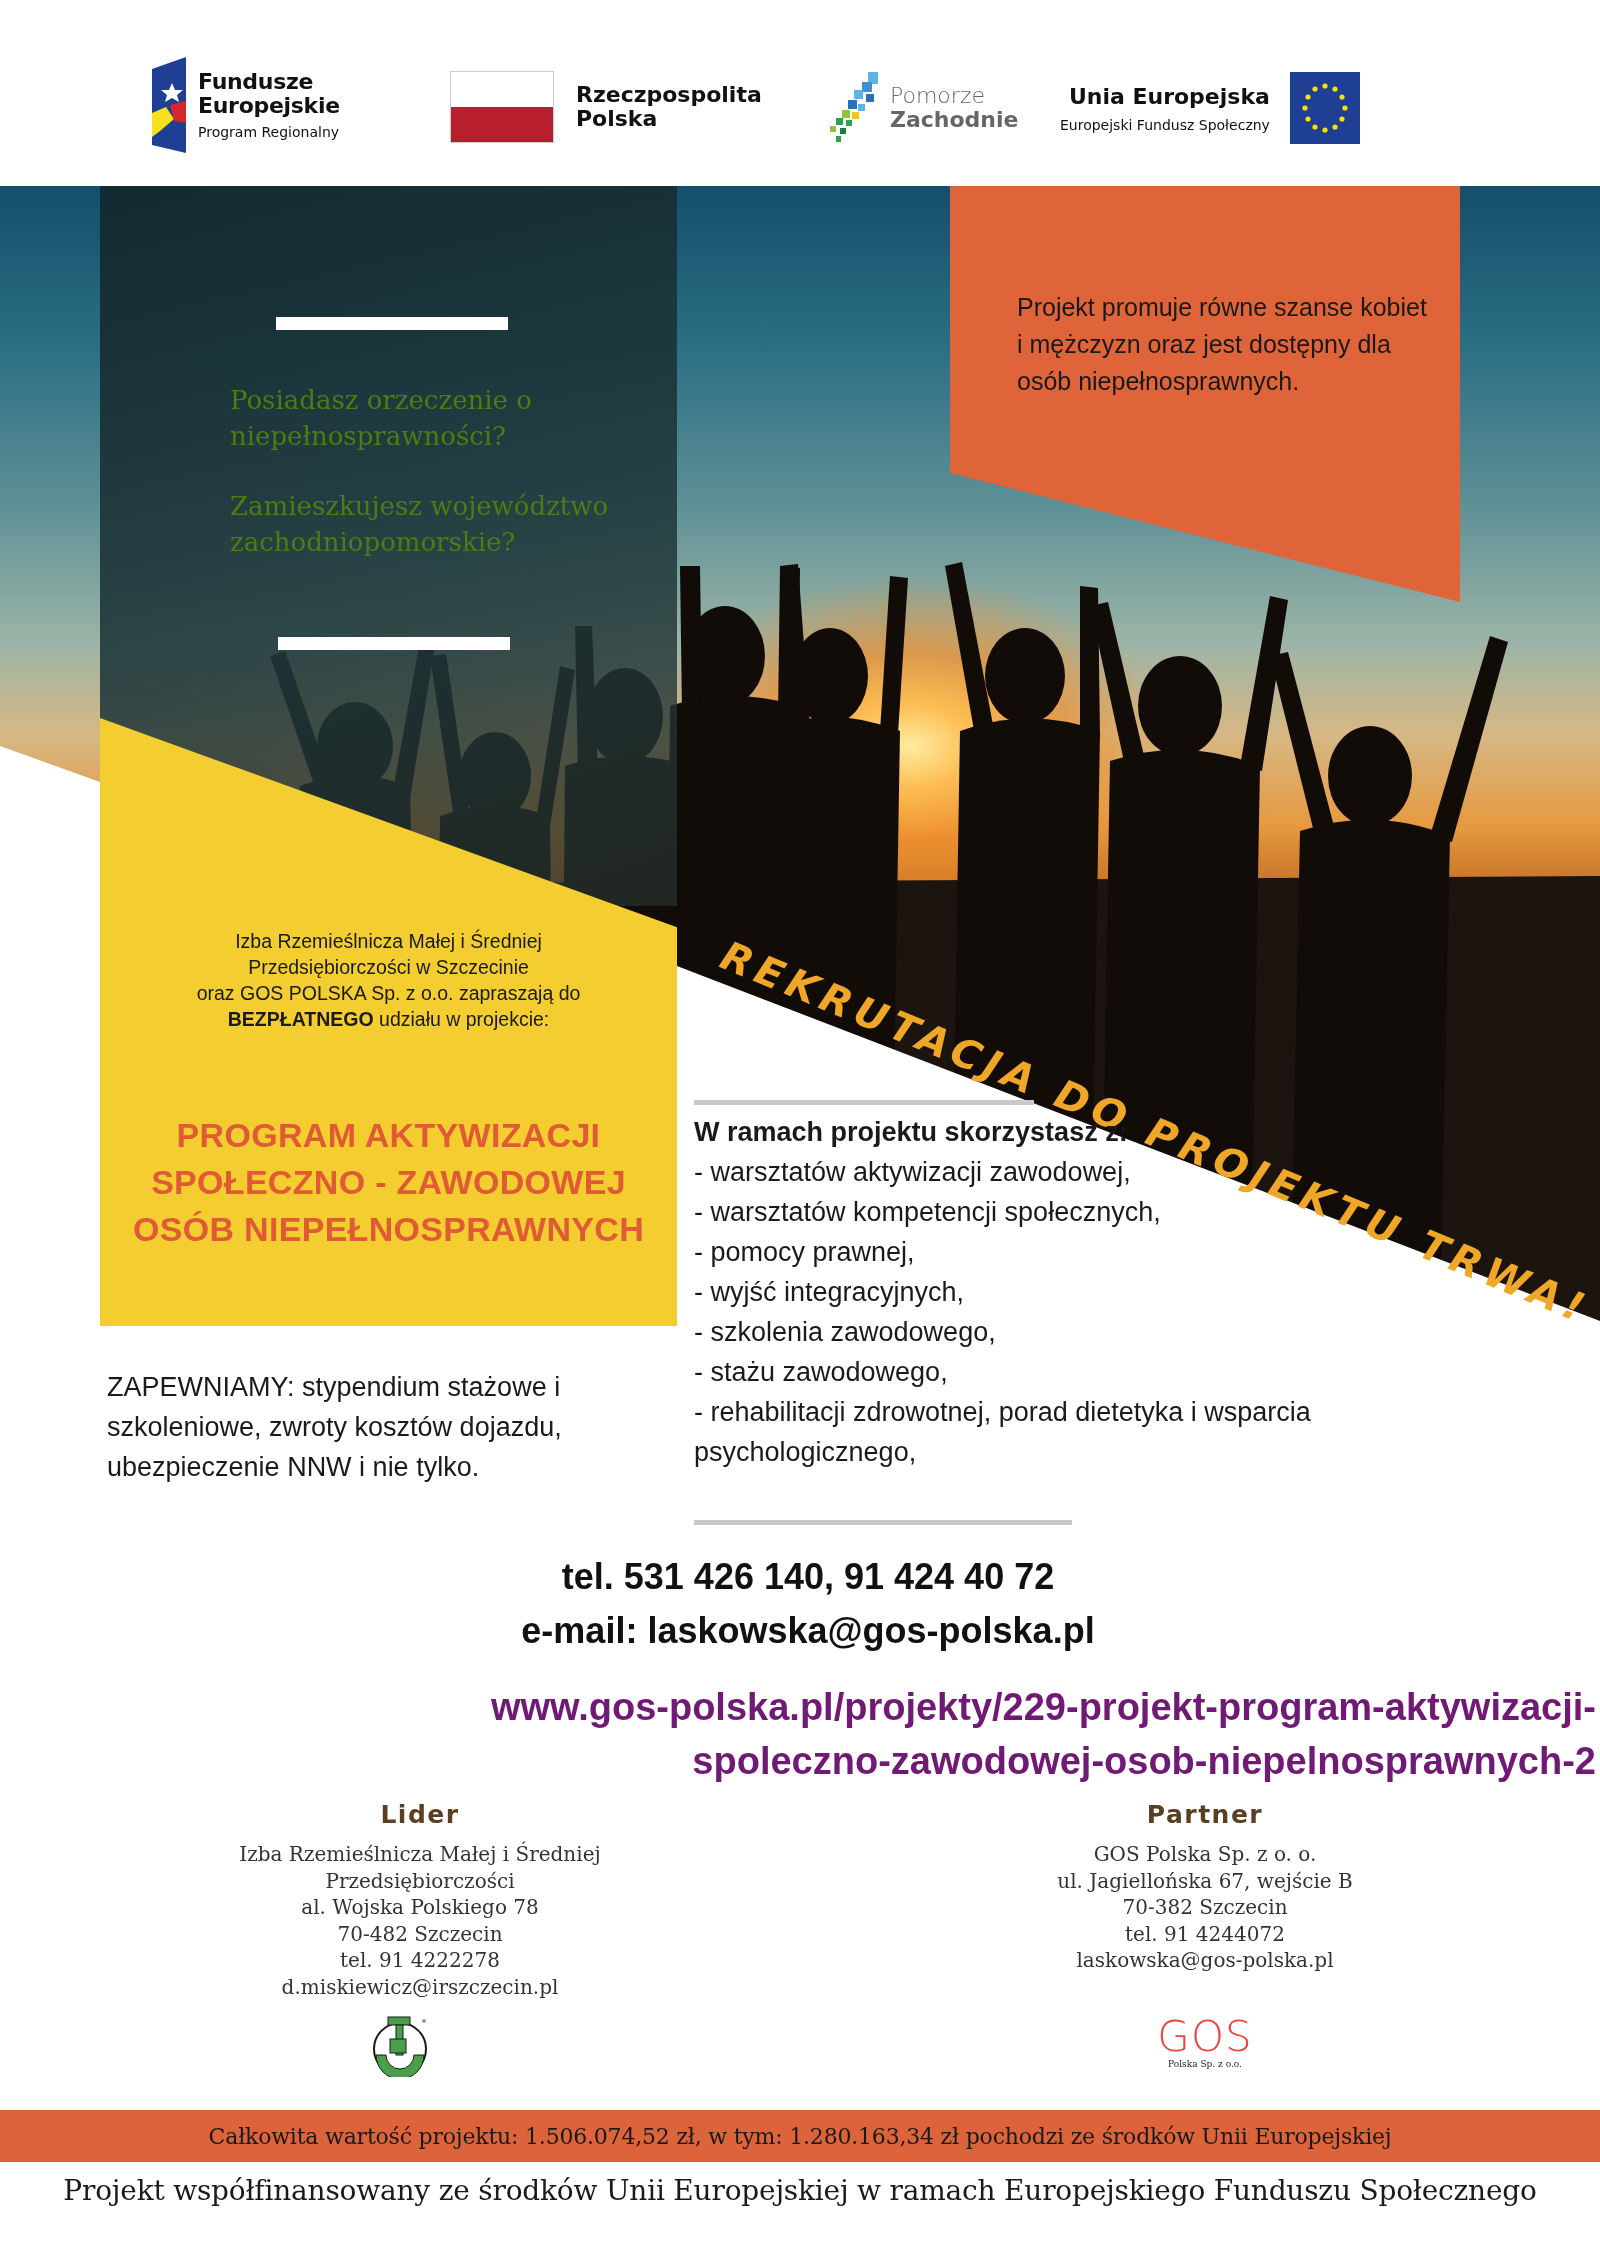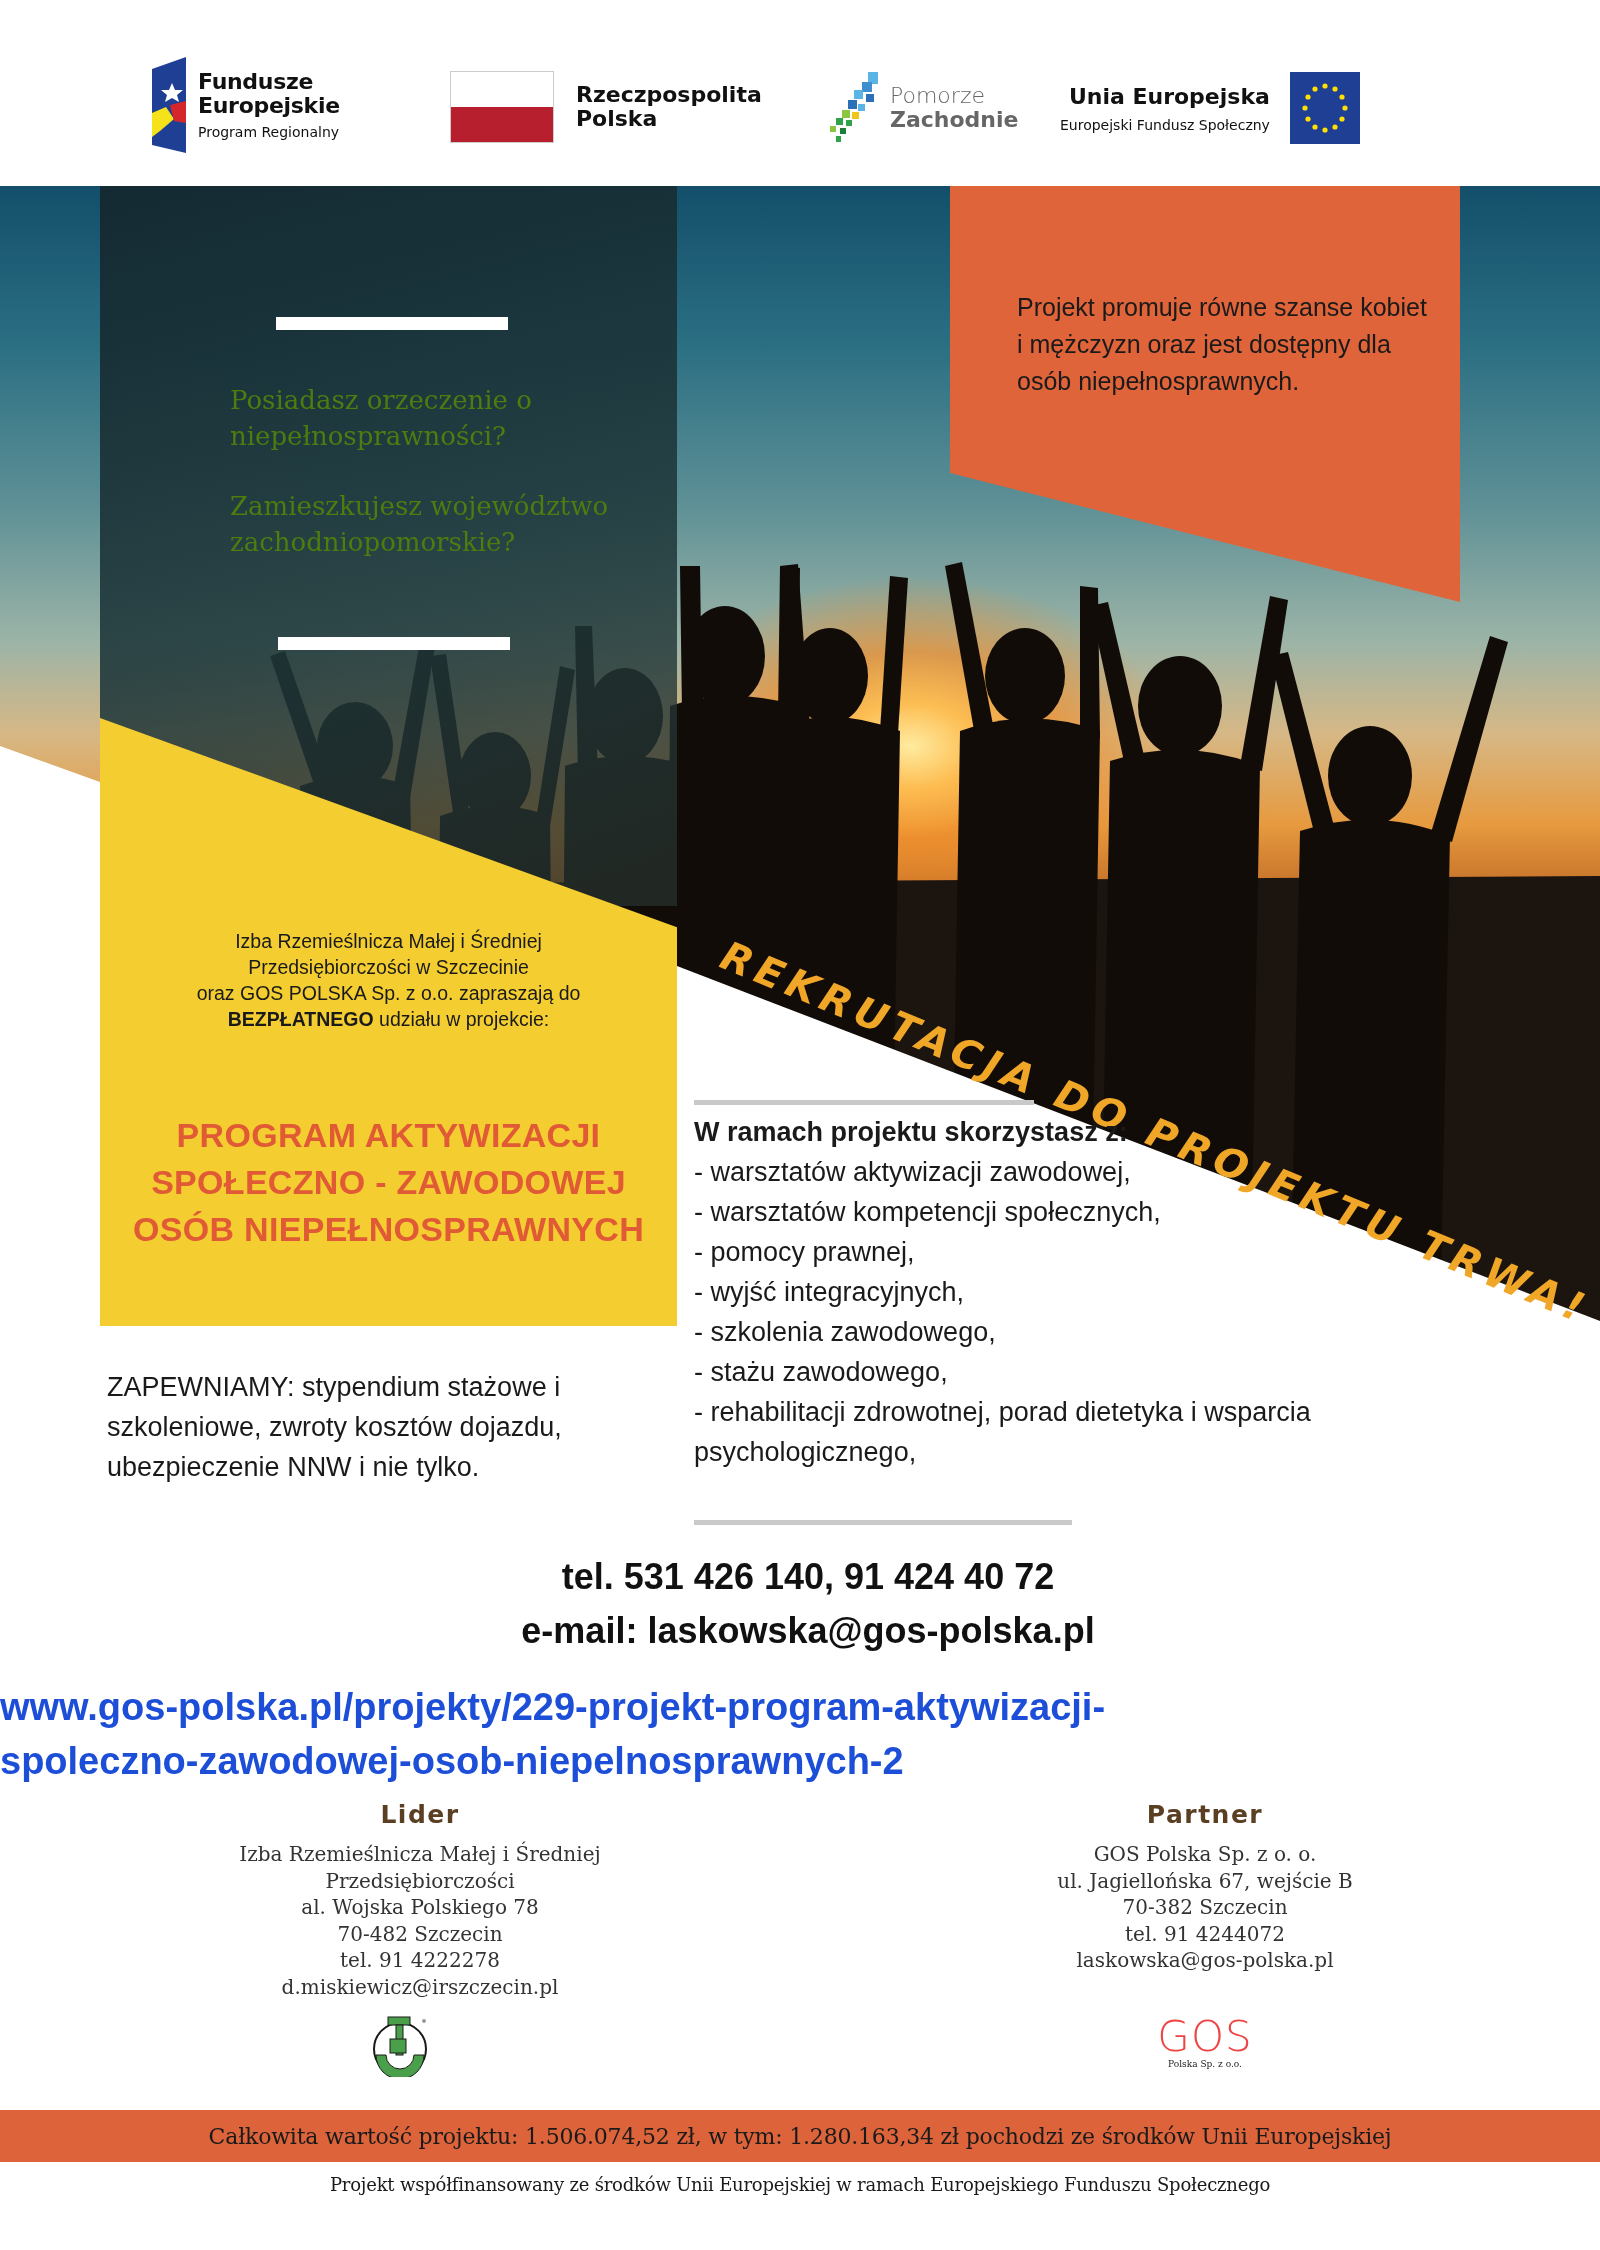--- a/index.html
+++ b/index.html
@@ -76,39 +76,39 @@
     font-family:"Liberation Sans", sans-serif; font-size:27px; line-height:40px; color:#1a1a1a; }
 
   .list-rule { position:absolute; height:5px; background:#c9c9c9; }
   .benefits { position:absolute; left:694px; top:1112px; width:780px;
     font-family:"Liberation Sans", sans-serif; font-size:27px; line-height:40px; color:#1a1a1a; }
   .benefits .head { font-weight:bold; }
   .benefits ul { list-style:none; margin:0; padding:0; }
 
   .contact { position:absolute; left:8px; top:1550px; width:1600px; text-align:center;
     font-family:"Liberation Sans", sans-serif; font-weight:bold; font-size:36px; line-height:54px; color:#111; }
-  .url { position:absolute; left:0; top:1680px; width:1596px; text-align:left;
-    font-family:"Liberation Sans", sans-serif; font-weight:bold; font-size:38px; line-height:54px; color:#1d4ed8; }
+  .url { position:absolute; left:0; top:1680px; width:1596px; text-align:right;
+    font-family:"Liberation Sans", sans-serif; font-weight:bold; font-size:38px; line-height:54px; color:#701a75; }
 
   .org { position:absolute; top:1800px; text-align:center; font-family:"DejaVu Serif", serif; color:#333; }
   .org .role { font-family:"DejaVu Sans", sans-serif; font-weight:bold; font-size:25px; color:#5a3f22; letter-spacing:1.5px; margin-bottom:12px; }
   .org .line { font-size:20px; line-height:26.5px; }
   .lider { left:200px; width:440px; }
   .partner { left:1020px; width:370px; }
 
   .rzem-logo { position:absolute; left:370px; top:2015px; width:60px; height:62px; }
   .gos-logo { position:absolute; left:1145px; top:2015px; width:120px; text-align:center; }
   .gos-logo .g { font-family:"DejaVu Sans", sans-serif; font-size:42px; color:#ef4444; font-weight:300; letter-spacing:1px; line-height:44px; }
   .gos-logo .s { font-family:"DejaVu Serif", serif; font-size:9px; color:#222; }
 
   .total-bar { position:absolute; left:0; top:2110px; width:1600px; height:52px; background:#dc633a;
     display:flex; align-items:center; justify-content:center; }
   .total-bar span { font-family:"DejaVu Serif", serif; font-size:22px; color:#1a1a1a; letter-spacing:-0.2px; }
   .cofin { position:absolute; left:0; top:2174px; width:1600px; text-align:center;
-    font-family:"DejaVu Serif", serif; font-size:18px; color:#1a1a1a; letter-spacing:-0.2px; }
+    font-family:"DejaVu Serif", serif; font-size:28px; color:#1a1a1a; letter-spacing:-0.2px; }
 </style>
 </head>
 <body>
 
 <div class="logos">
   <div class="logo fe-logo">
     <svg class="fe-mark" width="34" height="96" viewBox="0 0 34 96">
       <polygon points="0,12 34,0 34,96 0,88" fill="#1e3f94"></polygon>
       <polygon points="20,26 23,33 31,33 25,38 27,45 20,41 13,45 15,38 9,33 17,33" fill="#fff"></polygon>
       <path d="M0,56 L14,50 L22,62 L8,74 L0,80 Z" fill="#f6e21a"></path>

